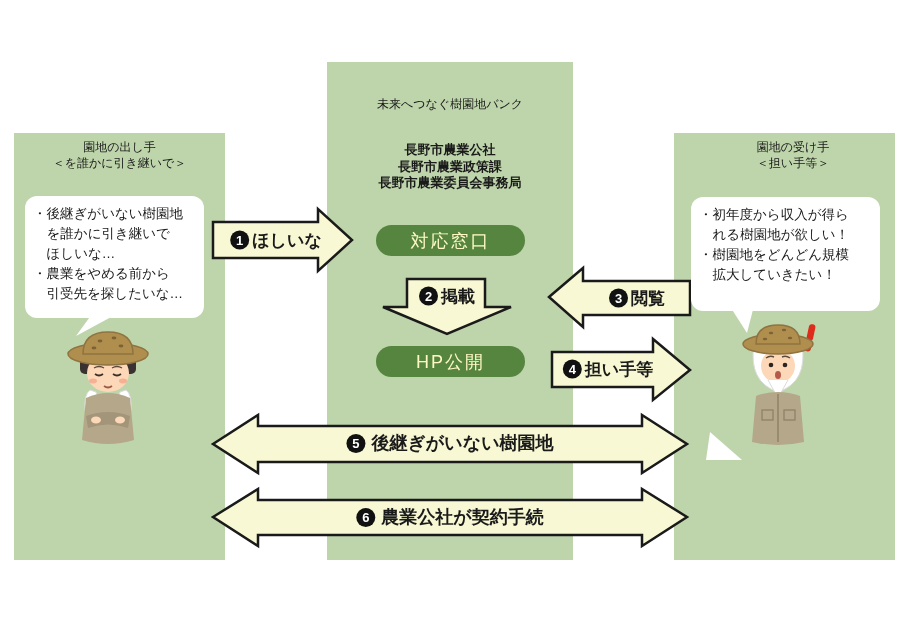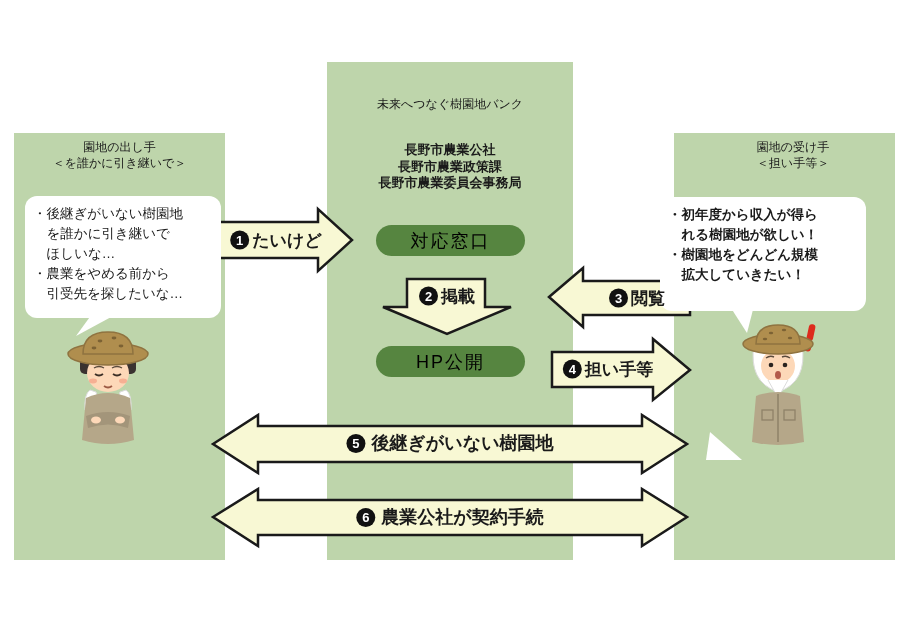--- a/index.html
+++ b/index.html
@@ -7,28 +7,28 @@
   .stage{position:relative;width:900px;height:624px;background:#ffffff;overflow:hidden;}
   .panel{position:absolute;background:#bed5ab;}
   .panel-left{left:14px;top:133px;width:211px;height:427px;}
   .panel-center{left:327px;top:62px;width:246px;height:498px;}
   .panel-right{left:674px;top:133px;width:221px;height:427px;}
   .hdr{position:absolute;text-align:center;font-weight:normal;font-size:12px;line-height:1.32;white-space:pre-line;}
   .hdr-left{left:14px;top:140px;width:211px;}
   .hdr-center-title{left:327px;top:97px;width:246px;}
   .hdr-right{left:674px;top:140px;width:238px;}
   .orgs{position:absolute;left:327px;top:142px;width:246px;text-align:center;font-weight:bold;font-size:13px;line-height:1.28;white-space:pre-line;}
-  .pill{position:absolute;left:376px;width:149px;height:31px;background:#568540;border-radius:16px;color:#000000;
+  .pill{position:absolute;left:376px;width:149px;height:31px;background:#568540;border-radius:16px;color:#fef9c3;
         display:flex;align-items:center;justify-content:center;font-size:18px;letter-spacing:2px;}
   .pill-1{top:225px;}
   .pill-2{top:346px;}
-  .bubble{position:absolute;background:#ffffff;border-radius:12px;padding:8px 17px 6px 8px;
+  .bubble{position:absolute;background:#ffffff;border-radius:12px;padding:8px 0 6px 8px;
           font-size:13.5px;line-height:1.48;white-space:pre-line;z-index:3;}
   .bubble-left{left:25px;top:196px;width:171px;height:108px;}
-  .bubble-rt{left:660px;top:197px;width:181px;height:100px;font-weight:bold;}
+  .bubble-rt{left:691px;top:197px;width:181px;height:100px;}
   .bubble-rb{left:694px;top:455px;width:178px;height:72px;}
   .overlay{position:absolute;left:0;top:0;width:900px;height:624px;z-index:2;}
   .alabel{position:absolute;z-index:4;display:flex;align-items:center;gap:3px;white-space:nowrap;
           transform:translate(-50%,-50%);font-size:17px;font-weight:bold;}
   .alabel.wide{gap:6px;font-size:18px;}
   .num{width:19px;height:19px;border-radius:50%;background:#111;color:#fff;display:inline-flex;flex:0 0 19px;
        align-items:center;justify-content:center;font-size:13px;font-weight:bold;}
   .farmer{position:absolute;z-index:4;}
   .farmer-left{left:66px;top:328px;width:84px;height:120px;}
   .farmer-right{left:738px;top:322px;width:88px;height:126px;}
@@ -76,21 +76,21 @@
 　ほしいな…
 ・農業をやめる前から
 　引受先を探したいな…</div>
   <div class="bubble bubble-rt">・初年度から収入が得ら
 　れる樹園地が欲しい！
 ・樹園地をどんどん規模
 　拡大していきたい！</div>
 
   <div class="alabel" style="left:276px;top:240px;">
     <span class="num">1</span>
-    <span>たいけど</span>
+    <span>ほしいな</span>
   </div>
   <div class="alabel" style="left:447px;top:296px;">
     <span class="num">2</span>
     <span>掲載</span>
   </div>
   <div class="alabel" style="left:637px;top:298px;">
     <span class="num">3</span>
     <span>閲覧</span>
   </div>
   <div class="alabel" style="left:608px;top:369px;">

